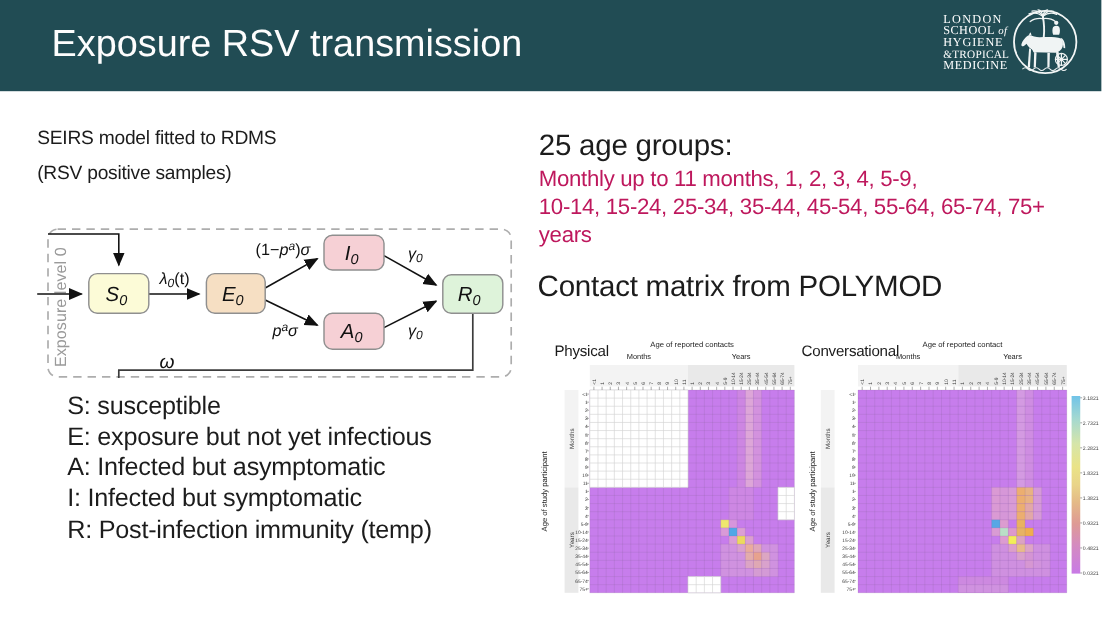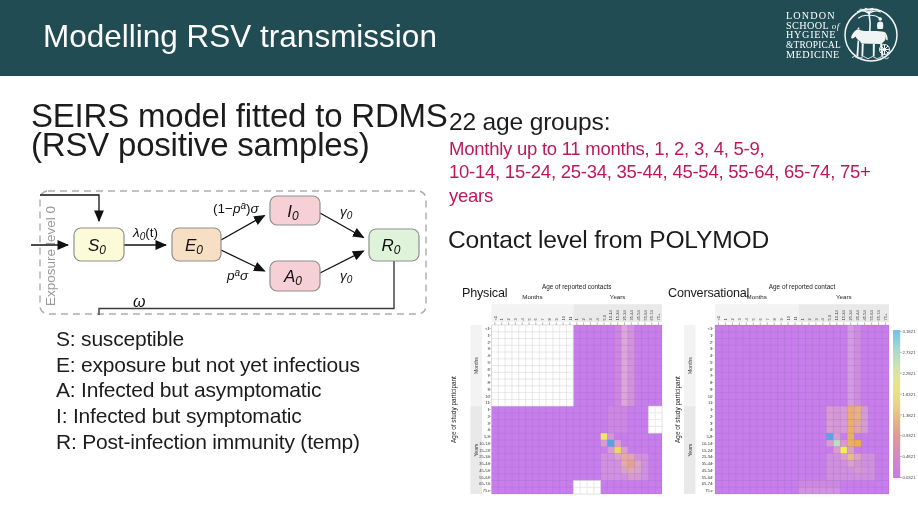--- a/index.html
+++ b/index.html
@@ -1,29 +1,29 @@
 <!DOCTYPE html>
 <html><head>
 <meta charset="utf-8">
 <style>
 html,body{margin:0;padding:0}
 body{width:918px;height:517px;position:relative;background:#ffffff;font-family:"Liberation Sans",sans-serif;overflow:hidden}
 #hdr{position:absolute;left:0;top:0;width:918px;height:76px;background:#214c54}
 #title{position:absolute;left:43px;top:18px;font-size:31.5px;font-weight:400;color:#fdfdfd;letter-spacing:0px}
-#h-left{position:absolute;left:31px;top:101px;font-size:33px;line-height:29px;color:#1c1c1c;letter-spacing:-0.2px}
+#h-left{position:absolute;left:31px;top:101px;font-size:16px;line-height:29px;color:#1c1c1c;letter-spacing:-0.2px}
 #h-right{position:absolute;left:449px;top:108px;font-size:24.6px;color:#1c1c1c;letter-spacing:-0.2px}
 #body-right{position:absolute;left:449px;top:137px;font-size:18.5px;line-height:23.4px;color:#be185d;letter-spacing:-0.25px}
 #h-contact{position:absolute;left:448px;top:226px;font-size:24.6px;color:#1c1c1c;letter-spacing:-0.2px}
 #legend{position:absolute;left:56px;top:326px;font-size:21px;line-height:25.7px;color:#1c1c1c;letter-spacing:-0.2px}
 svg{position:absolute;left:0;top:0}
 </style>
 </head>
 <body>
 <div id="hdr"></div>
-<div id="title">Modelling RSV transmission</div>
+<div id="title">Exposure RSV transmission</div>
 <svg id="logo" width="918" height="517" viewBox="0 0 918 517">
 <g fill="#ffffff" font-family="Liberation Serif, serif">
 <text x="786" y="19" font-size="10.2" letter-spacing="1.1">LONDON</text>
 <text x="786" y="28.7" font-size="10.2" letter-spacing="0.4">SCHOOL<tspan font-style="italic" font-size="9"> of</tspan></text>
 <text x="786" y="38.4" font-size="10.2" letter-spacing="0.7">HYGIENE</text>
 <text x="786" y="48.1" font-size="9.4" letter-spacing="0.2">&amp;TROPICAL</text>
 <text x="786" y="57.8" font-size="10.2" letter-spacing="0.5">MEDICINE</text>
 </g>
 <g stroke="#f3f6f6" fill="none" stroke-width="1.5">
 <circle cx="871" cy="35" r="26"></circle>
@@ -50,23 +50,23 @@
 <path d="M877.6 22.5 C876.8 24.3, 876.8 26.8, 877.6 29 L882.6 29 C883.5 26.5, 883.5 24, 882.6 22.2 C881 21.2, 879.3 21.4, 877.6 22.5 Z"></path>
 <circle cx="880.2" cy="19" r="1.8"></circle>
 </g>
 <g stroke="#f0f4f4" fill="none" stroke-width="1">
 <circle cx="884.5" cy="49.5" r="5"></circle>
 <path d="M879.5 49.5 H 889.5 M884.5 44.5 V 54.5 M881 46 L 888 53 M888 46 L 881 53"></path>
 <path d="M852 57.6 q 2.3 -2.3 4.6 0 t 4.6 0 t 4.6 0 t 4.6 0 t 4.6 0 t 4.6 0 t 4.6 0 t 4.6 0" stroke-width="0.9"></path>
 </g>
 </svg>
 <div id="h-left">SEIRS model fitted to RDMS<br>(RSV positive samples)</div>
-<div id="h-right">22 age groups:</div>
+<div id="h-right">25 age groups:</div>
 <div id="body-right">Monthly up to 11 months, 1, 2, 3, 4, 5-9,<br>10-14, 15-24, 25-34, 35-44, 45-54, 55-64, 65-74, 75+<br>years</div>
-<div id="h-contact">Contact level from POLYMOD</div>
+<div id="h-contact">Contact matrix from POLYMOD</div>
 <div id="legend">S: susceptible<br>E: exposure but not yet infectious<br>A: Infected but asymptomatic<br>I: Infected but symptomatic<br>R: Post-infection immunity (temp)</div>
 <svg id="diagram" width="918" height="517" viewBox="0 0 918 517">
 <defs>
 <marker id="ah" viewBox="0 0 10 10" refX="9" refY="5" markerWidth="9" markerHeight="9" orient="auto-start-reverse">
 <path d="M0,0.8 L10,5 L0,9.2 z" fill="#111"></path>
 </marker>
 </defs>
 <rect x="40" y="191" width="386" height="123" rx="8" fill="none" stroke="#adadad" stroke-width="1.4" stroke-dasharray="7 5"></rect>
 <text x="55" y="256" fill="#9a9a9a" font-size="13.5" text-anchor="middle" transform="rotate(-90 55 256)">Exposure level 0</text>
 <g stroke="#111" stroke-width="1.3" fill="none">

